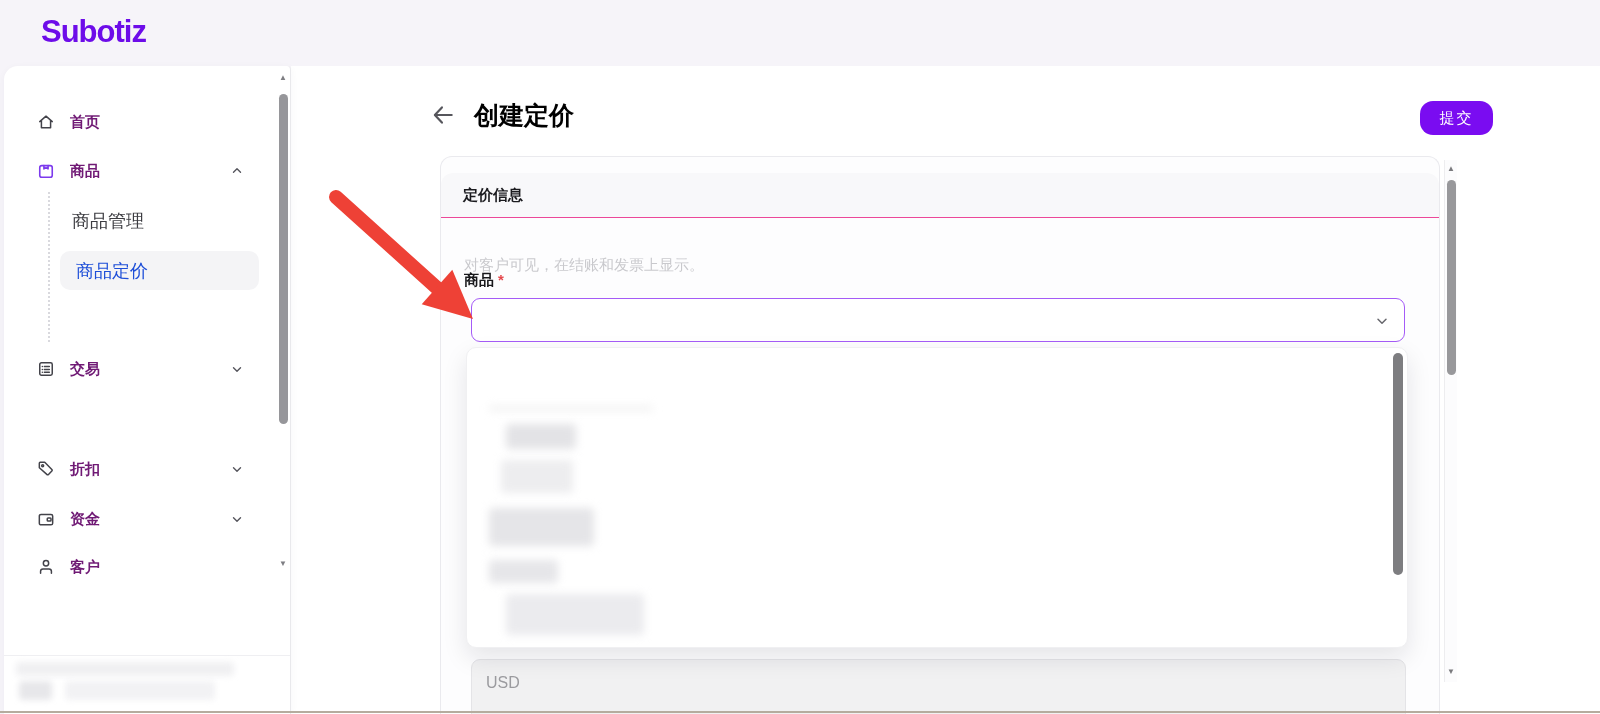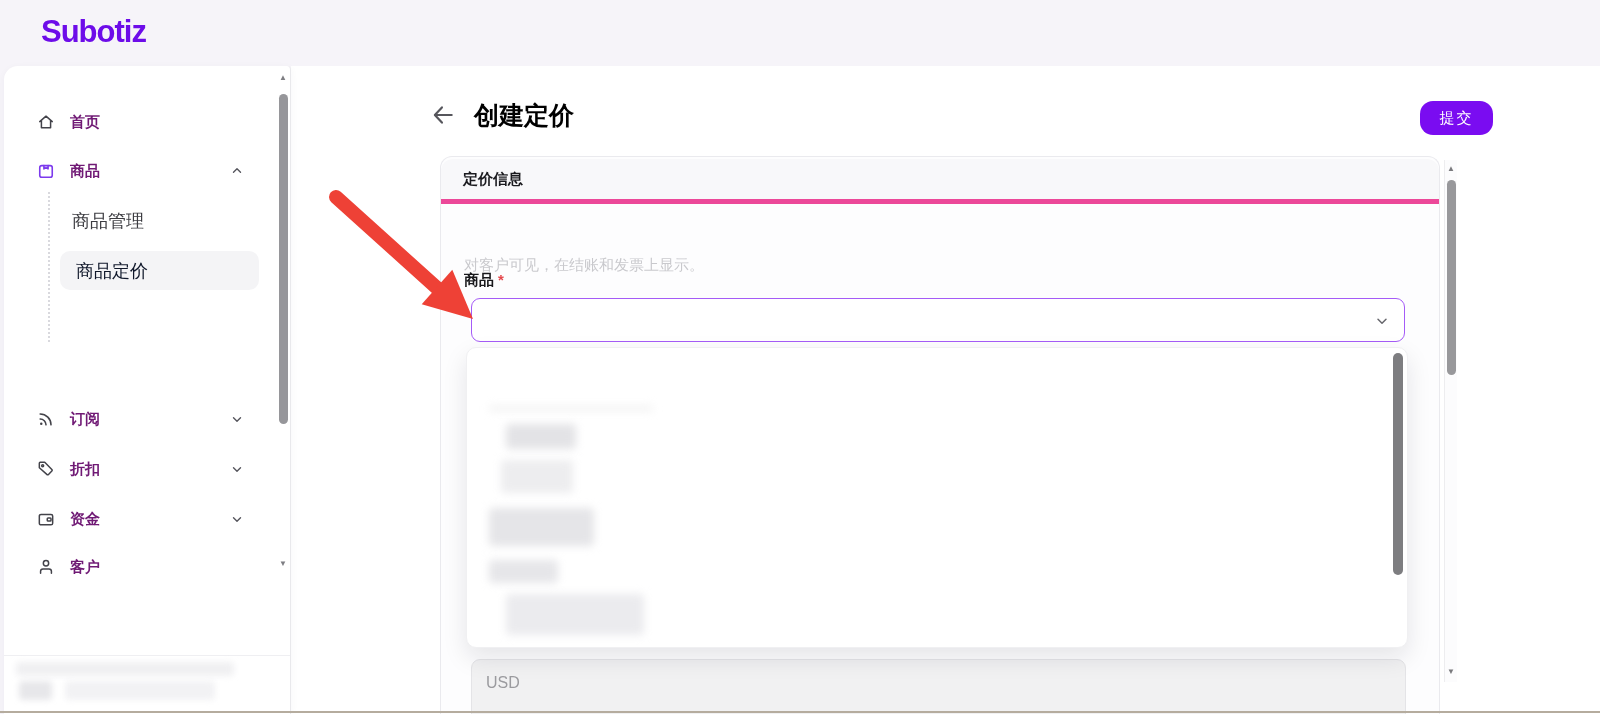--- a/index.html
+++ b/index.html
@@ -30,21 +30,21 @@
   }
   .nav-item .nav-label { position:absolute; left:66px; font-size:15px; font-weight:700; color:#701a75; }
   .nav-sub  .nav-label { position:absolute; left:68px; font-size:18px; font-weight:400; color:#3c3c41; }
   .nav-icon { position:absolute; left:32px; width:20px; height:20px; color:#43434a; }
   .nav-icon.purple { color:#7c3aed; }
   .chev { position:absolute; left:226px; width:14px; height:14px; color:#55555c; }
   .sub-pill {
     position:absolute; left:56px; top:185px; width:199px; height:39px;
     background:#f4f4f6; border-radius:10px;
   }
-  .sub-pill .nav-label { left:12px; color:#0f172a; }
+  .sub-pill .nav-label { left:12px; color:#1d4ed8; }
   .dotline {
     position:absolute; left:44px; top:126px; height:150px; width:0;
     border-left:2px dotted #d9d9de;
   }
   .side-divider { position:absolute; left:0; top:589px; width:286px; height:1px; background:#efeff2; }
   .blurbar { position:absolute; border-radius:4px; filter:blur(3px); }
   
   .s-scroll { position:absolute; right:0; top:0; width:14px; height:512px; }
   .s-scroll .arrow { position:absolute; left:2px; width:10px; text-align:center; font-size:8px; color:#7e7e83; line-height:12px; }
   .s-thumb { position:absolute; left:2.5px; top:28px; width:9px; height:330px; background:#96969a; border-radius:5px; }
@@ -58,22 +58,22 @@
     font-size:15px; font-family:inherit; cursor:pointer;
     display:flex; align-items:center; justify-content:center; letter-spacing:2px;margin-left:32px;
   }
   
   .card {
     position:absolute; left:440px; top:156px; width:1000px; height:558px;
     background:#fdfdfe; border:1px solid #eaeaee; border-bottom:none;
     border-radius:12px 12px 0 0;
   }
   .card-header {
-    position:absolute; left:0; top:2px; width:998px; height:45px;
-    background:#f8f8fa; border-bottom:5px solid #ec4899; border-radius:12px 12px 0 0;
+    position:absolute; left:0; top:16px; width:998px; height:45px;
+    background:#f8f8fa; border-bottom:1px solid #ec4899; border-radius:12px 12px 0 0;
     display:flex; align-items:center; padding-left:22px;
     font-size:15px; font-weight:700; color:#1b1b1f;
   }
   .field-label { position:absolute; left:23px; top:70px; font-size:15px; font-weight:700; color:#19191c;margin-top:44px; }
   .req { color:#e5484d; font-weight:700; margin-left:4px; }
   .field-help { position:absolute; left:23px; top:99px; font-size:15px; color:#c9c9cd; }
   .select-box {
     position:absolute; left:30px; top:141px; width:934px; height:44px;
     background:#ffffff; border:1.5px solid #a55bf7; border-radius:9px; cursor:pointer;
   }
@@ -150,35 +150,35 @@
 
   <div class="nav-sub" style="top:137px">
     <span class="nav-label">商品管理</span>
   </div>
 
   <div class="sub-pill nav-sub">
     <span class="nav-label" style="left:16px">商品定价</span>
   </div>
 
 
-
-  <div class="nav-item" style="top:335px">
-    <span class="nav-icon">
-      <svg viewBox="0 0 24 24" width="20" height="20" fill="none" stroke="currentColor" stroke-width="1.9" stroke-linecap="round" stroke-linejoin="round">
-          <path d="M5 6a13 13 0 0 1 13 13M5 12a7 7 0 0 1 7 7"></path>
-          <circle cx="6.3" cy="17.7" r="1.5" fill="currentColor" stroke="none"></circle>
-        </svg>
-    </span>
-    <span class="nav-label">订阅</span>
+  <div class="nav-item" style="top:285px">
+    <span class="nav-icon">
+      <svg viewBox="0 0 24 24" width="20" height="20" fill="none" stroke="currentColor" stroke-width="1.8" stroke-linecap="round" stroke-linejoin="round">
+          <rect x="4.5" y="4.5" width="15" height="15" rx="2"></rect>
+          <path d="M10 9h6M10 12.5h6M10 16h6M7.6 9h.01M7.6 12.5h.01M7.6 16h.01"></path>
+        </svg>
+    </span>
+    <span class="nav-label">交易</span>
     <span class="chev">
       <svg viewBox="0 0 24 24" width="14" height="14" fill="none" stroke="currentColor" stroke-width="2.4" stroke-linecap="round" stroke-linejoin="round">
           <polyline points="6 10 12 16 18 10"></polyline>
         </svg>
     </span>
   </div>
+
 
   <div class="nav-item" style="top:385px">
     <span class="nav-icon">
       <svg viewBox="0 0 24 24" width="20" height="20" fill="none" stroke="currentColor" stroke-width="1.8" stroke-linecap="round" stroke-linejoin="round">
           <path d="M4 10.5V5a1 1 0 0 1 1-1h5.5L19 12.5a1.4 1.4 0 0 1 0 2L15 18.5a1.4 1.4 0 0 1-2 0L4 10.5z"></path>
           <circle cx="8" cy="8" r="1.2"></circle>
         </svg>
     </span>
     <span class="nav-label">折扣</span>
     <span class="chev">

